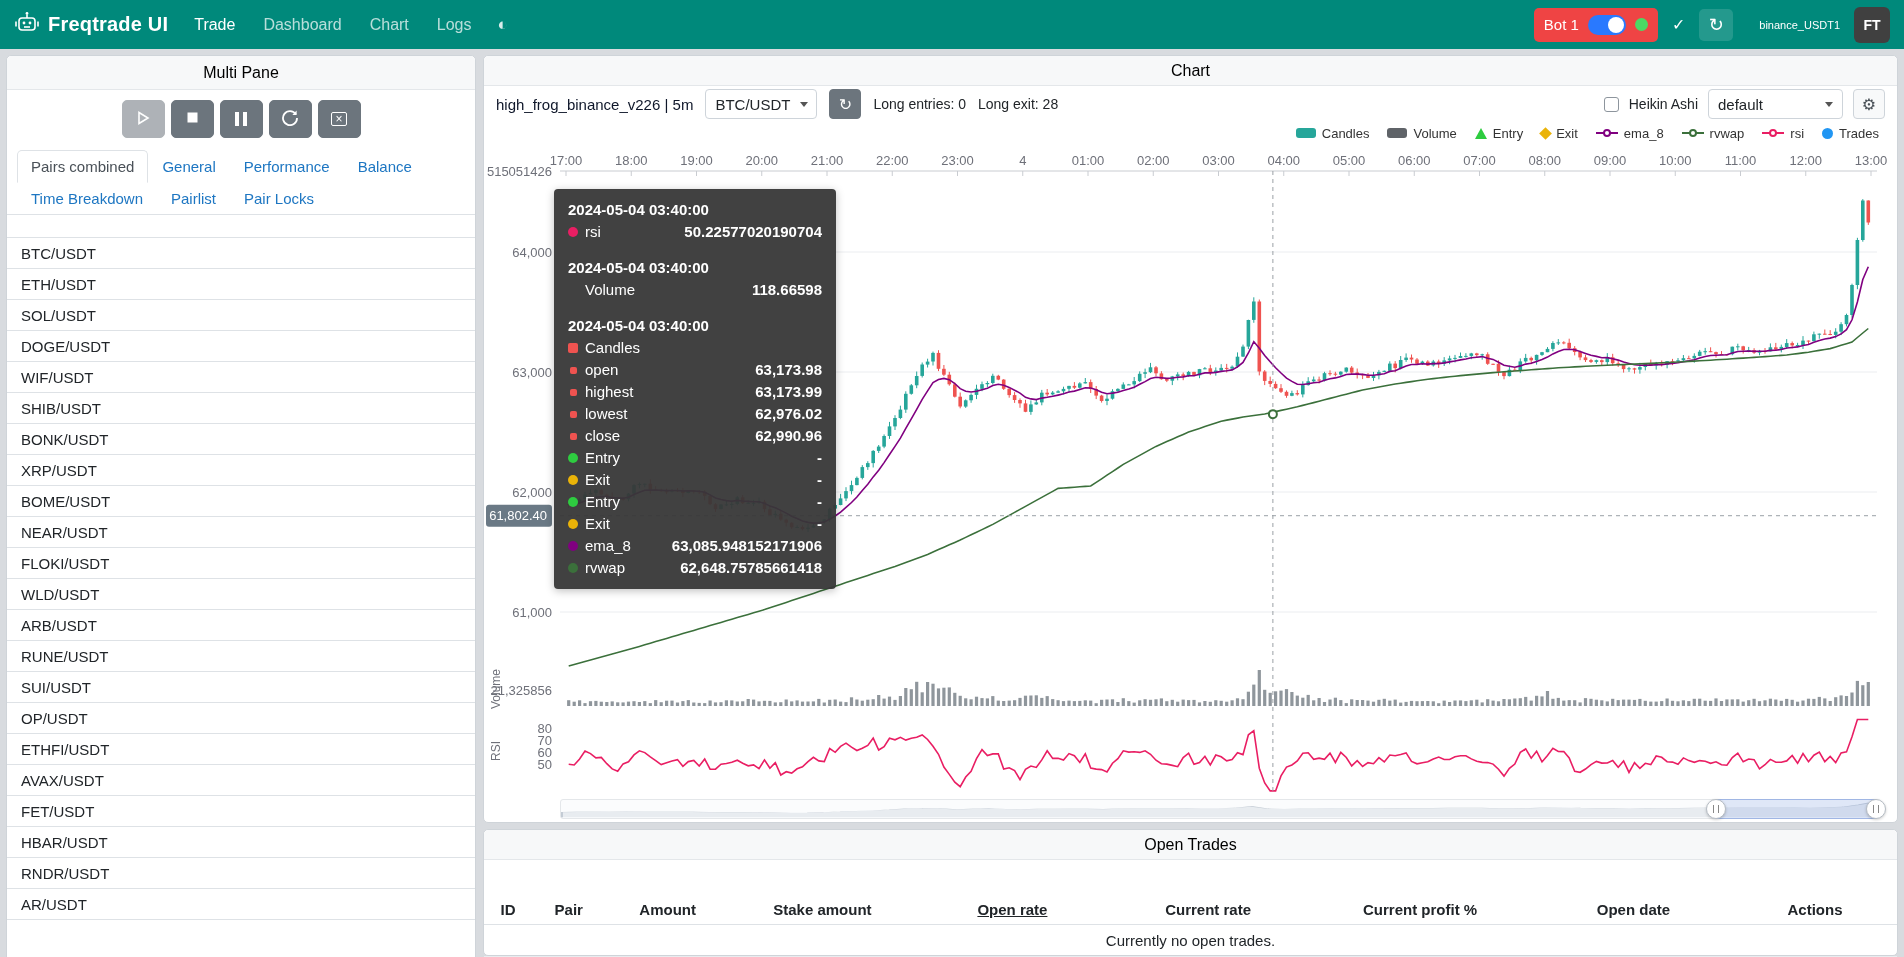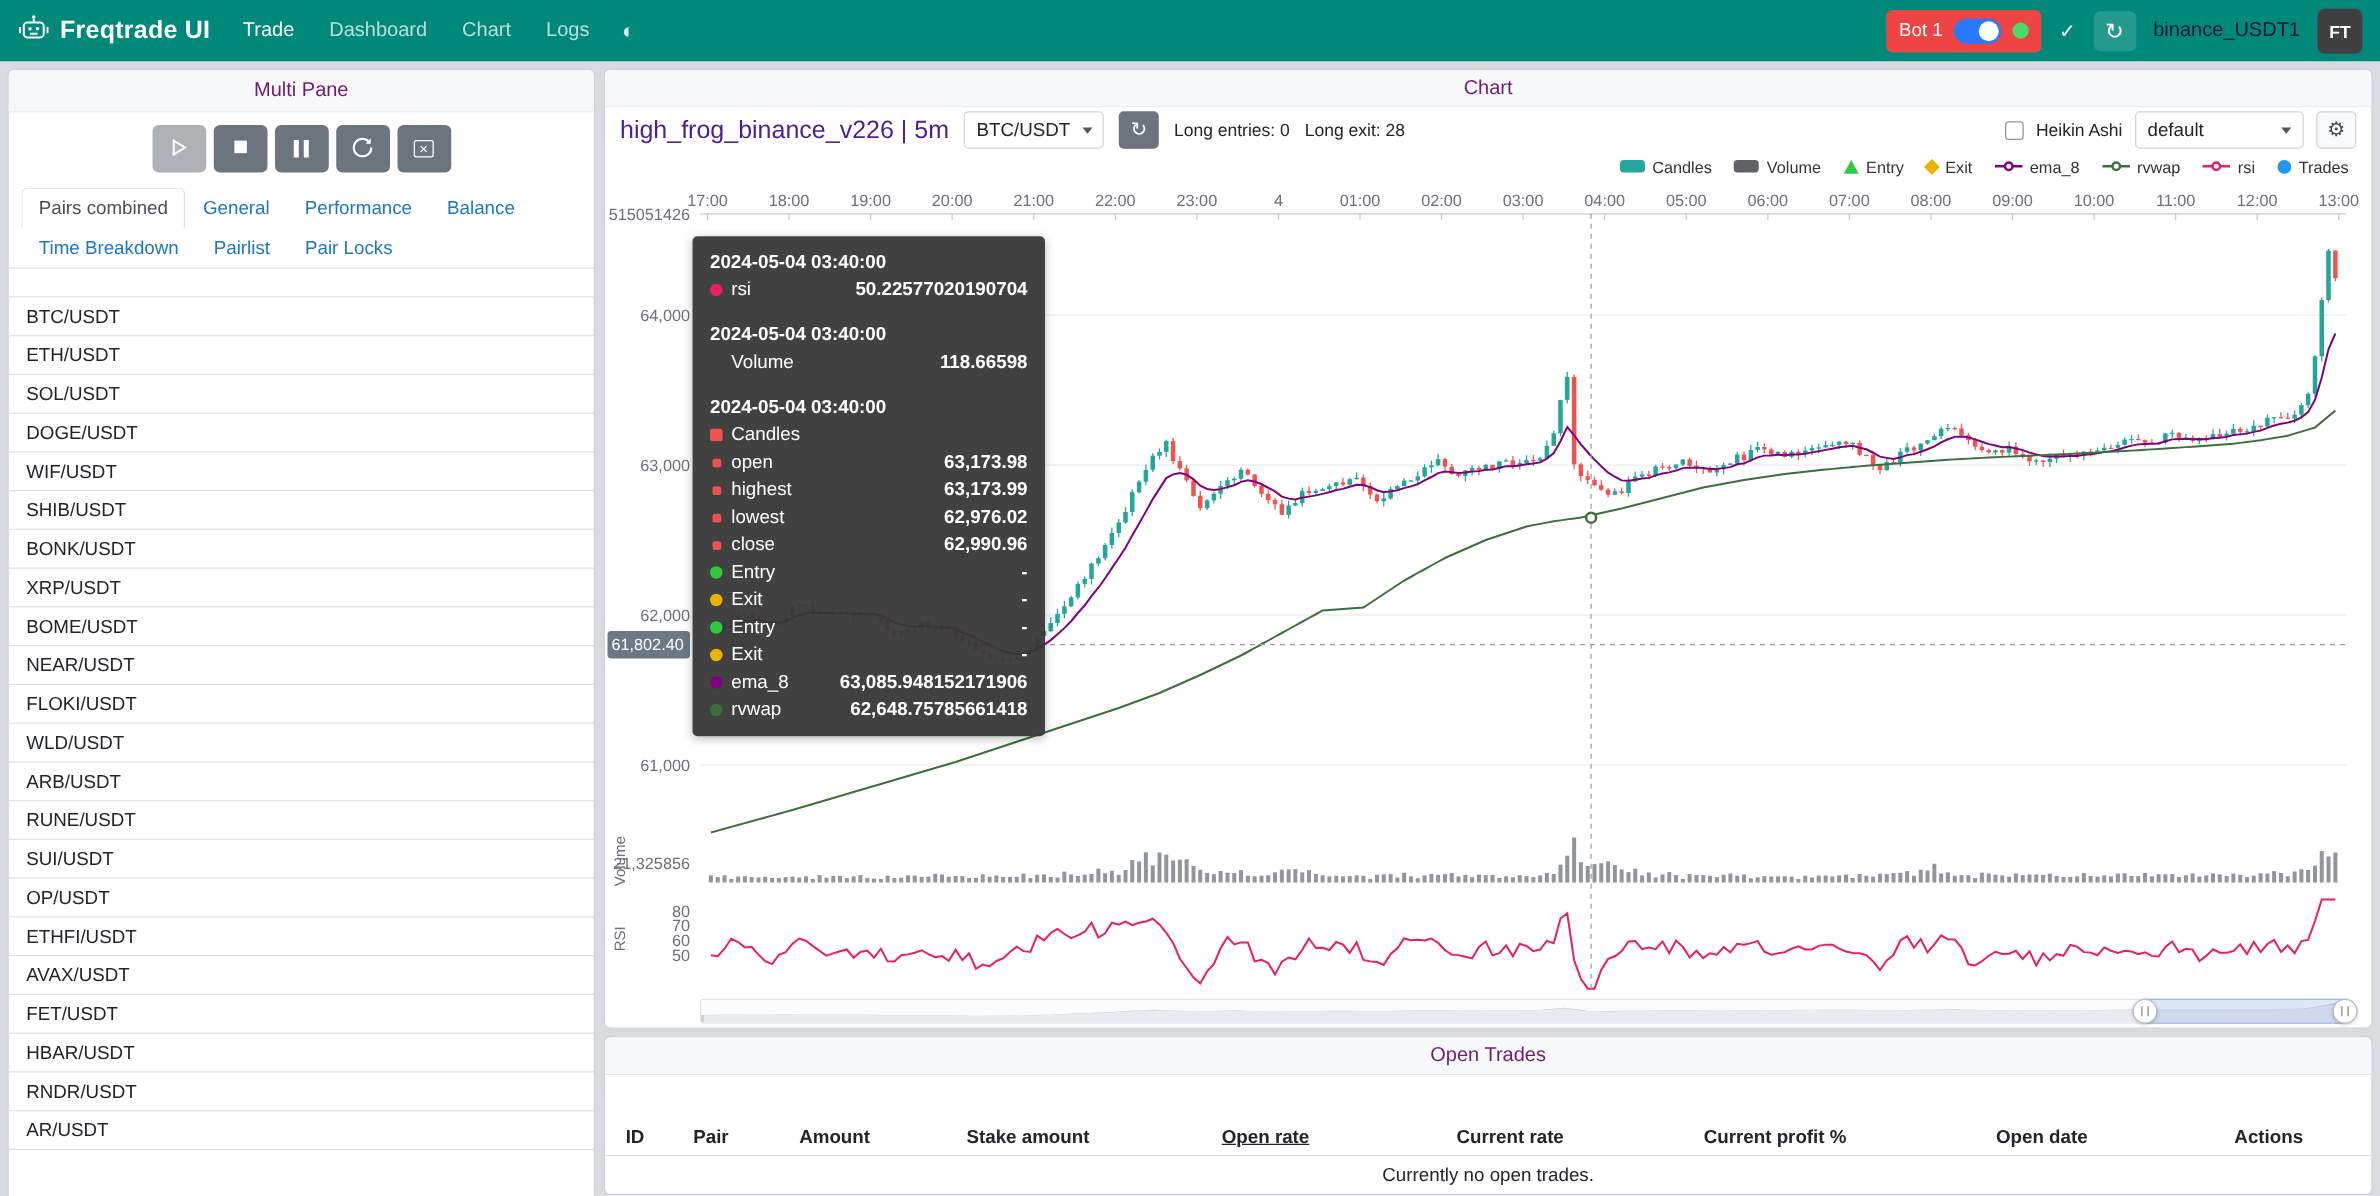--- a/index.html
+++ b/index.html
@@ -18,43 +18,43 @@
   .nav-link.active{color:#fff;}
   .theme-toggle{margin-left:26px;font-size:17px;color:rgba(255,255,255,.85);cursor:pointer;}
   .nav-right{margin-left:auto;display:flex;align-items:center;gap:14px;}
   .bot-chip{display:flex;align-items:center;gap:9px;background:#ef4444;border-radius:5px;height:34px;padding:0 10px;}
   .bot-chip-label{font-size:15px;color:#fff;}
   .switch{width:38px;height:20px;border-radius:10px;background:#2979ff;position:relative;cursor:pointer;}
   .switch .knob{position:absolute;top:2px;right:2px;width:16px;height:16px;border-radius:50%;background:#fff;}
   .status-dot{width:13px;height:13px;border-radius:50%;background:#4cd964;}
   .online-check{font-size:16px;color:#fff;}
   .nav-btn{width:34px;height:32px;border-radius:5px;background:rgba(255,255,255,.14);border:none;color:#fff;font-size:18px;line-height:30px;text-align:center;cursor:pointer;padding:0;}
-  .bot-name{font-size:16px;color:#0f172a;}
+  .bot-name{font-size:11px;color:#ffffff;margin-left:12px;}
   .avatar{width:36px;height:36px;border-radius:6px;background:#404040;color:#fff;display:flex;align-items:center;justify-content:center;font-size:14px;font-weight:bold;cursor:pointer;}
   
   .card{position:absolute;background:#fff;border:1px solid #cfd4d9;border-radius:5px;}
-  .card-header{height:30px;display:flex;align-items:center;justify-content:center;background:#f7f8f9;border-bottom:1px solid #e4e7ea;font-size:16px;color:#701a75;border-radius:5px 5px 0 0;}
+  .card-header{height:30px;display:flex;align-items:center;justify-content:center;background:#f7f8f9;border-bottom:1px solid #e4e7ea;font-size:16px;color:#000000;border-radius:5px 5px 0 0;}
   
   .left-card{top:55px;left:6px;width:470px;height:920px;}
   .left-card .card-header{height:34px;}
   .bot-controls{display:flex;justify-content:center;gap:6px;padding:10px 0 8px;}
   .ctl-btn{width:43px;height:38px;border-radius:5px;background:#6c757d;border:1px solid #6c757d;color:#fff;display:flex;align-items:center;justify-content:center;cursor:pointer;padding:0;}
   .ctl-btn.disabled{opacity:.55;}
   .pause-bars{display:flex;gap:4px;}
   .pause-bars i{display:block;width:4px;height:14px;background:#fff;}
   .xbox{width:16px;height:14px;border:1.6px solid #fff;border-radius:2px;display:flex;align-items:center;justify-content:center;font-size:12px;line-height:1;color:#fff;font-style:normal;}
   .tabs{display:flex;flex-wrap:wrap;align-items:flex-end;border-bottom:1px solid #dee2e6;padding:0 10px;margin-top:4px;}
   .tab{padding:7px 13px;font-size:15px;color:#1d76c2;cursor:pointer;border:1px solid transparent;border-radius:5px 5px 0 0;margin-bottom:-1px;}
   .tab.active{color:#495057;background:#fff;border-color:#dee2e6 #dee2e6 #fff;}
   .pair-list{margin-top:22px;border-top:1px solid #dee2e6;}
   .pair-item{height:31px;display:flex;align-items:center;padding-left:14px;border-bottom:1px solid #dee2e6;font-size:15px;cursor:pointer;}
   
   .chart-card{top:55px;left:483px;width:1415px;height:768px;}
   .chart-controls{height:36px;display:flex;align-items:center;gap:12px;padding:0 12px;}
-  .strategy-label{font-size:20px;color:#4c1d95;}
+  .strategy-label{font-size:15px;color:#0f172a;}
   .fselect{display:flex;align-items:center;justify-content:space-between;gap:10px;border:1px solid #ced4da;border-radius:4px;height:30px;padding:0 9px;background:#fff;font-size:15px;cursor:pointer;}
   .chev{width:0;height:0;border-left:4.5px solid transparent;border-right:4.5px solid transparent;border-top:5px solid #555;}
   .icon-btn{width:32px;height:30px;border-radius:4px;background:#6c757d;border:1px solid #6c757d;color:#fff;font-size:16px;cursor:pointer;padding:0;}
   .stat{font-size:14px;}
   .controls-right{margin-left:auto;display:flex;align-items:center;gap:10px;}
   .checkbox{width:15px;height:15px;border:1px solid #8d959d;border-radius:3px;background:#fff;cursor:pointer;}
   .ha-label{font-size:14px;}
   .gear-btn{width:32px;height:30px;border-radius:4px;background:#f8f9fa;border:1px solid #ced4da;color:#495057;font-size:16px;cursor:pointer;padding:0;}
   .legend-row{height:22px;display:flex;justify-content:flex-end;align-items:center;gap:18px;padding-right:18px;}
   .legend-item{display:flex;align-items:center;gap:6px;font-size:13px;color:#333;cursor:pointer;}

